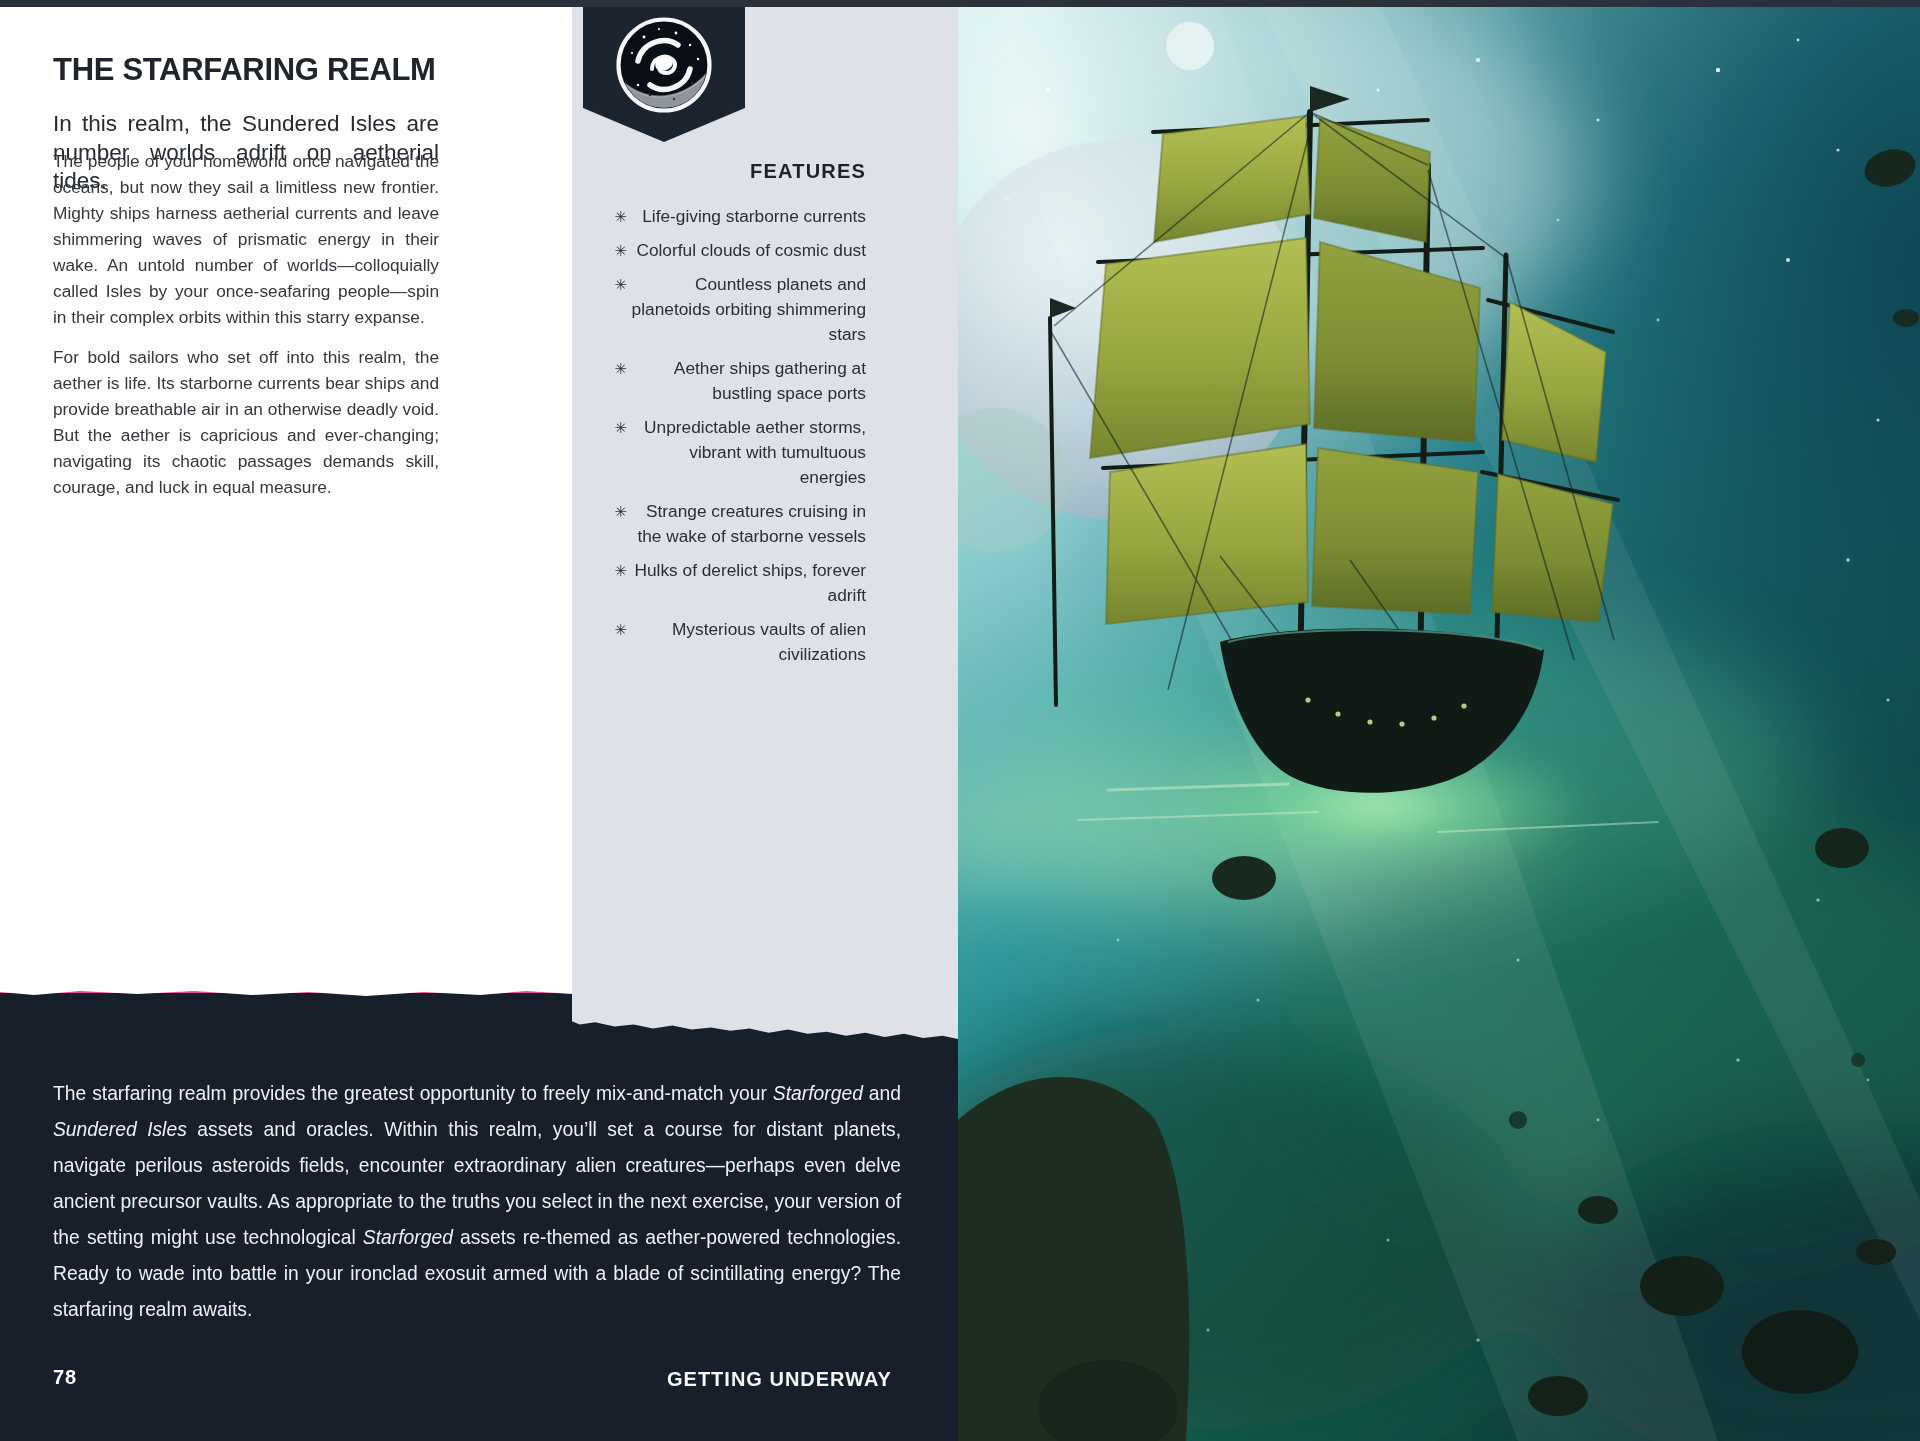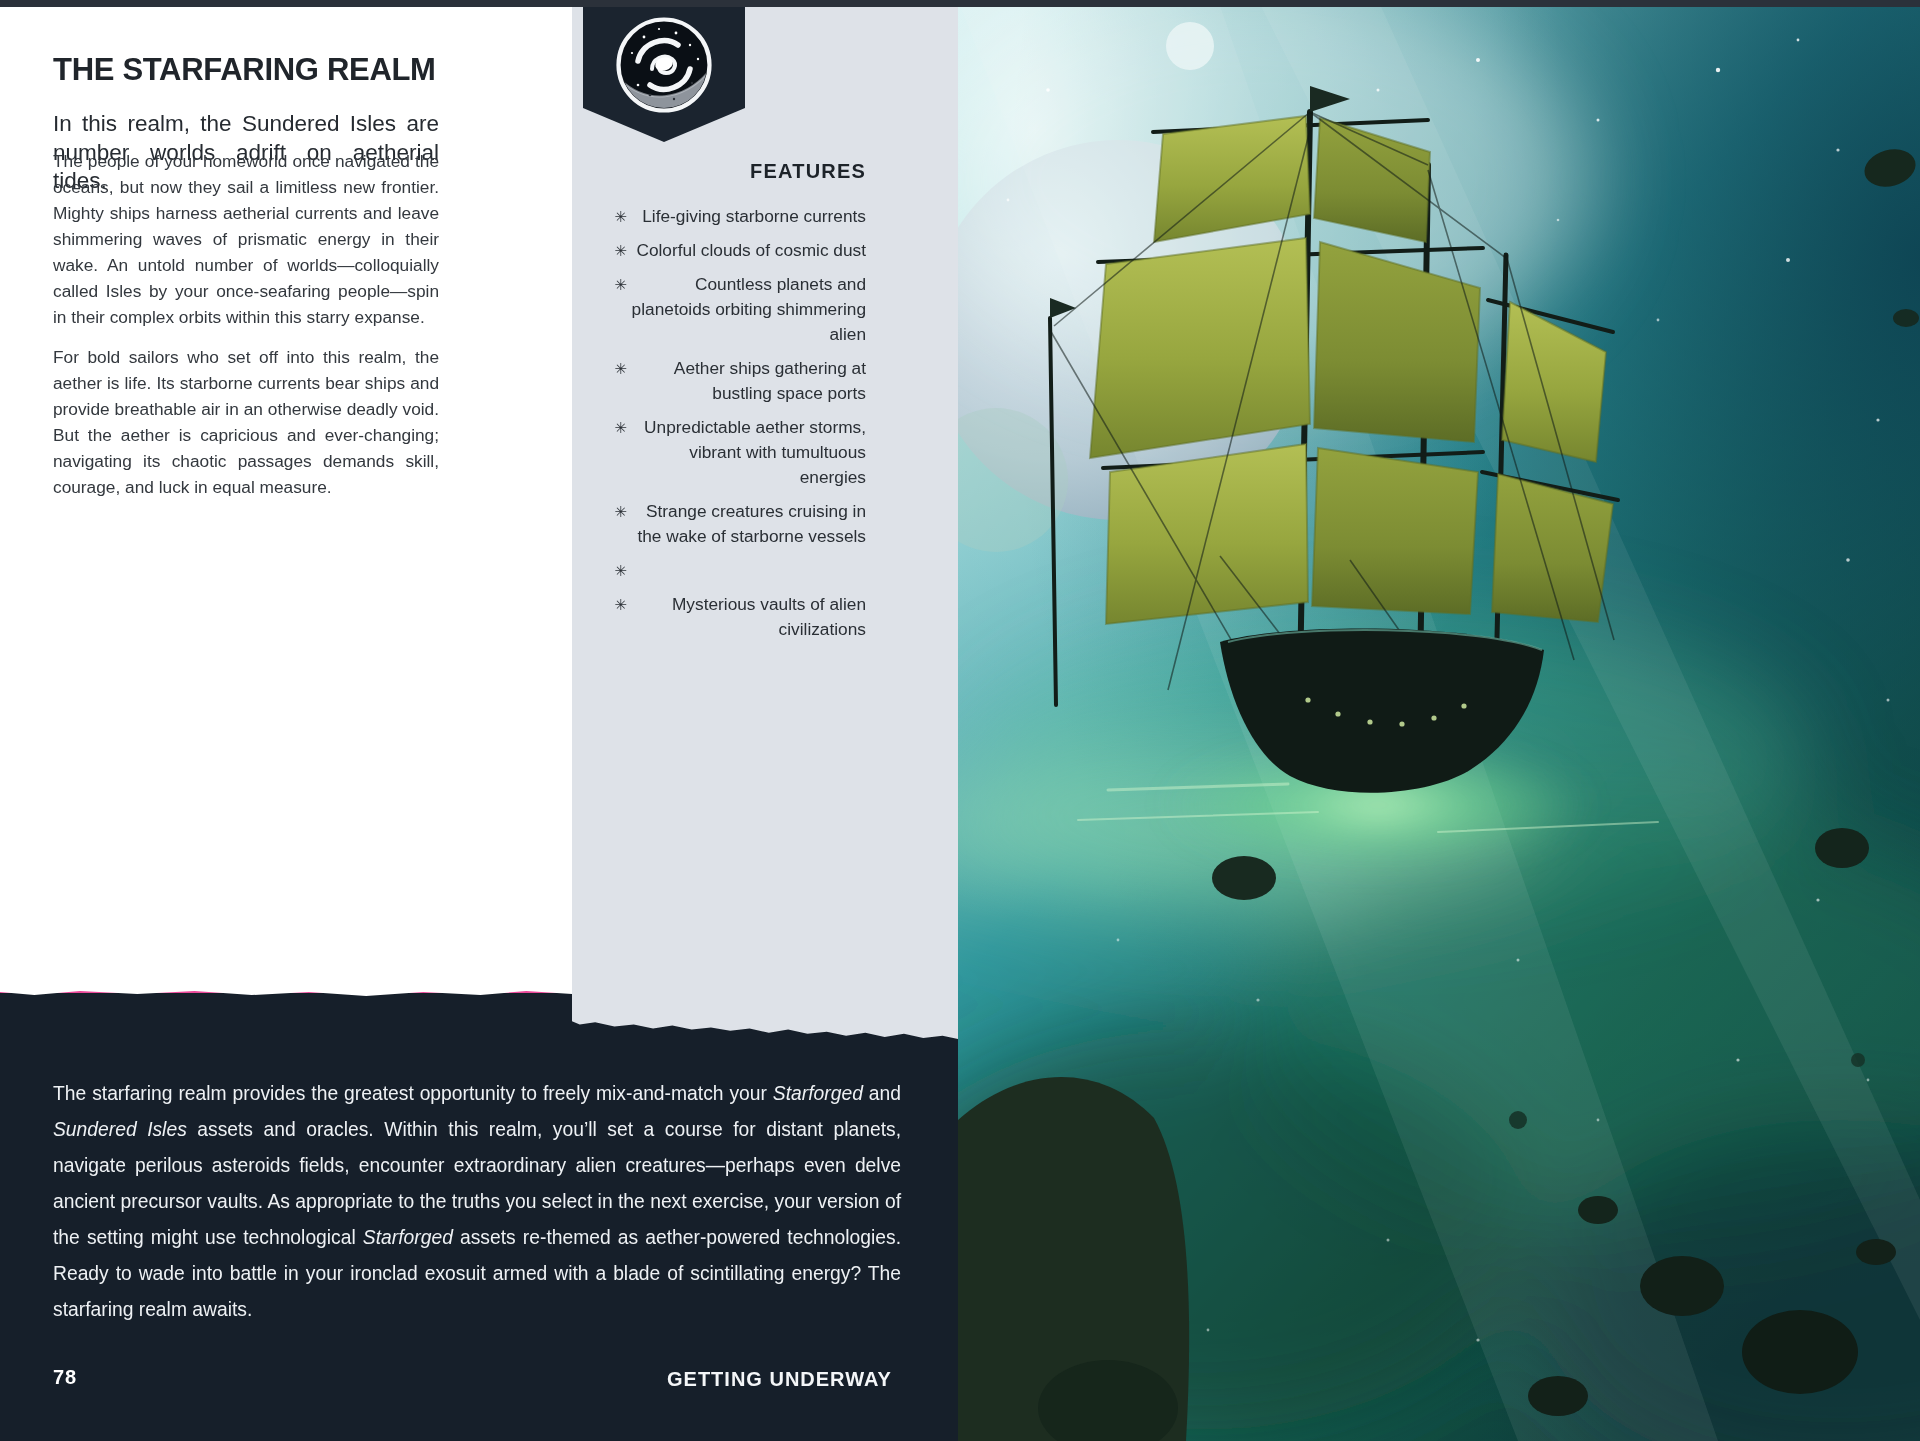--- a/index.html
+++ b/index.html
@@ -114,36 +114,37 @@
       <li>
           <span class="bullet">✳</span>
           <span>Life-giving starborne currents</span>
         </li>
       <li>
           <span class="bullet">✳</span>
           <span>Colorful clouds of cosmic dust</span>
         </li>
       <li>
           <span class="bullet">✳</span>
-          <span>Countless planets and planetoids orbiting shimmering alien</span>
+          <span>Countless planets and planetoids orbiting shimmering stars</span>
         </li>
       <li>
           <span class="bullet">✳</span>
           <span>Aether ships gathering at bustling space ports</span>
         </li>
       <li>
           <span class="bullet">✳</span>
           <span>Unpredictable aether storms, vibrant with tumultuous energies</span>
         </li>
       <li>
           <span class="bullet">✳</span>
           <span>Strange creatures cruising in the wake of starborne vessels</span>
         </li>
       <li>
           <span class="bullet">✳</span>
+          <span>Hulks of derelict ships, forever adrift</span>
         </li>
       <li>
           <span class="bullet">✳</span>
           <span>Mysterious vaults of alien civilizations</span>
         </li>
     </ul>
   </div>
 
   <div class="callout"><span>The starfaring realm provides the greatest opportunity to freely mix-and-match your </span><em>Starforged</em><span> and </span><em>Sundered Isles</em><span> assets and oracles. Within this realm, you’ll set a course for distant planets, navigate perilous asteroids fields, encounter extraordinary alien creatures—perhaps even delve ancient precursor vaults. As appropriate to the truths you select in the next exercise, your version of the setting might use technological </span><em>Starforged</em><span> assets re-themed as aether-powered technologies. Ready to wade into battle in your ironclad exosuit armed with a blade of scintillating energy? The starfaring realm awaits.</span></div>
 

